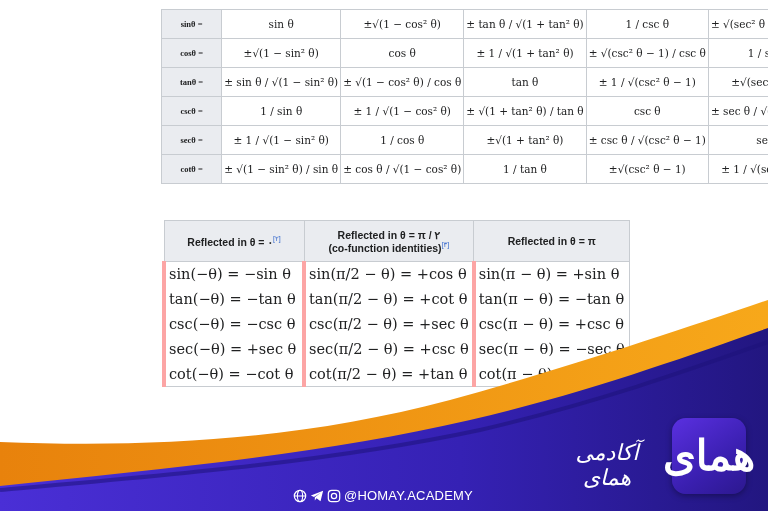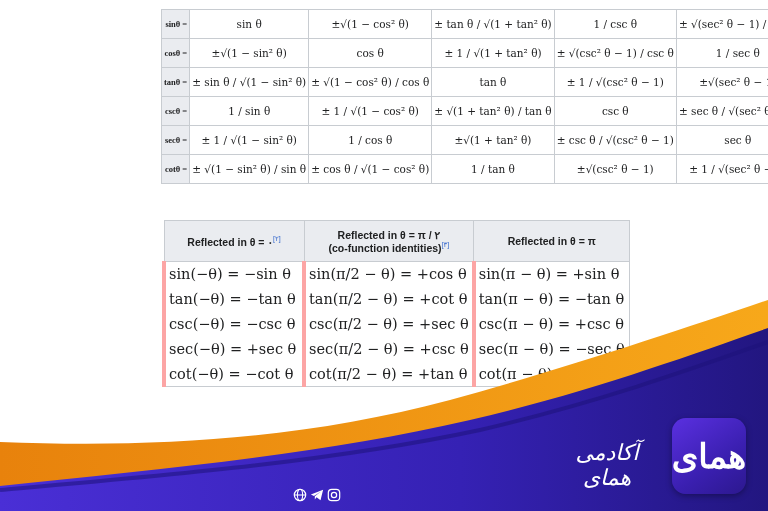--- a/index.html
+++ b/index.html
@@ -2,41 +2,41 @@
 <html><head>
 <meta charset="utf-8">
 <style>
   html,body{margin:0;padding:0;}
   body{width:768px;height:511px;overflow:hidden;background:#ffffff;position:relative;font-family:"DejaVu Serif",serif;}
   .stage{position:absolute;left:0;top:0;width:768px;height:511px;overflow:hidden;}
 
   
   .t1{position:absolute;left:161px;top:9px;border-collapse:collapse;background:#fff;}
   .t1 td{border:1px solid #c8ccd1;padding:0 2px;height:28px;text-align:center;vertical-align:middle;font-family:"DejaVu Serif",serif;font-size:10.5px;color:#202122;white-space:nowrap;}
-  .t1 td.rh{background:#eaecf0;font-family:"Liberation Serif",serif;font-weight:bold;font-size:8.5px;width:28px;padding:0 2px;text-align:right;}
+  .t1 td.rh{background:#eaecf0;font-family:"Liberation Serif",serif;font-weight:bold;font-size:8.5px;width:28px;padding:0 18px;text-align:center;}
   .t1 td.c1{width:64px;}
   .t1 td.c2{width:66px;}
   .t1 td.c3{width:66px;}
   .t1 td.c4{width:64px;}
   .t1 td.c5{width:64px;}
 
   
   .t2{position:absolute;left:162px;top:220px;border-collapse:collapse;background:#fff;}
   .t2 th{background:#eaecf0;border:1px solid #c8ccd1;font-family:"Liberation Sans",sans-serif;font-weight:bold;font-size:10.5px;color:#202122;height:40px;padding:0 4px;}
   .t2 th sup{color:#3366cc;font-weight:normal;font-size:7px;}
   .t2 td{border-left:4px solid #fca5a5;border-right:1px solid #c8ccd1;font-family:"DejaVu Serif",serif;font-size:14.5px;color:#202122;height:24.8px;padding:0 3px;white-space:nowrap;text-align:left;}
   .t2 tr:last-child td{border-bottom:1px solid #c8ccd1;margin-left:30px;}
   .t2 .w1{width:131px;}
   .t2 .w2{width:148px;}
   .t2 .w3{width:147px;}
 
   
   .banner{position:absolute;left:0;top:0;width:768px;height:511px;pointer-events:none;}
   .logo-tile{position:absolute;left:672px;top:418px;width:74px;height:76px;border-radius:14px;background:linear-gradient(145deg,#5a30e0 0%,#3a1fb0 60%,#2c188f 100%);box-shadow:0 2px 6px rgba(0,0,0,0.35);display:flex;align-items:center;justify-content:center;}
-  .logo-glyph{color:#fff;font-family:Liberation Sans, sans-serif;font-size:34px;font-weight:bold;line-height:1;}
+  .logo-glyph{color:#fff;font-family:Liberation Serif, serif;font-size:42px;font-weight:bold;line-height:1;}
   .brand-name{position:absolute;left:548px;top:440px;width:118px;text-align:center;color:#ffffff;font-family:"DejaVu Sans",sans-serif;font-size:22px;direction:rtl;font-style:italic;}
   .handle{position:absolute;left:293px;top:488px;display:flex;align-items:center;gap:3px;color:#ffffff;font-family:"Liberation Sans",sans-serif;font-size:13px;letter-spacing:0.2px;}
   .handle .ic{width:14px;height:14px;display:inline-block;}
 </style>
 </head>
 <body>
 
 <div class="stage">
 
   <table class="t1">
@@ -174,15 +174,16 @@
         <ellipse cx="8" cy="8" rx="3" ry="6.5" fill="none" stroke="#fff" stroke-width="1.2"></ellipse>
         <line x1="1.5" y1="8" x2="14.5" y2="8" stroke="#fff" stroke-width="1.2"></line>
       </svg>
     <svg class="ic" viewBox="0 0 16 16">
         <path d="M1 7.5 L15 2 L12 14 L7.5 10.5 L5.5 13 L5.5 9.5 L12.5 4 L4.5 9 Z" fill="#fff"></path>
       </svg>
     <svg class="ic" viewBox="0 0 16 16">
         <rect x="1.5" y="1.5" width="13" height="13" rx="4" fill="none" stroke="#fff" stroke-width="1.4"></rect>
         <circle cx="8" cy="8" r="3" fill="none" stroke="#fff" stroke-width="1.4"></circle>
       </svg>
+    <span>@HOMAY.ACADEMY</span>
   </div>
 
 </div>
 
 </body></html>

